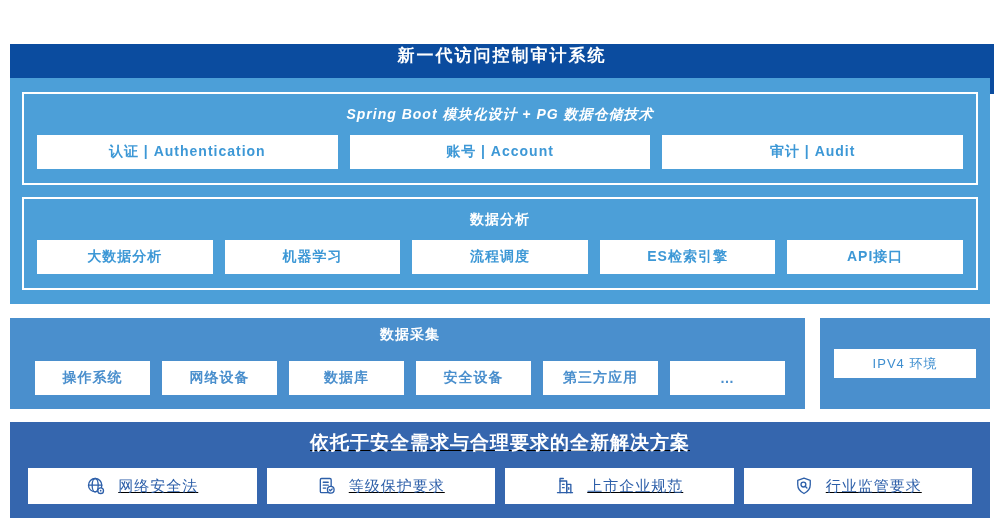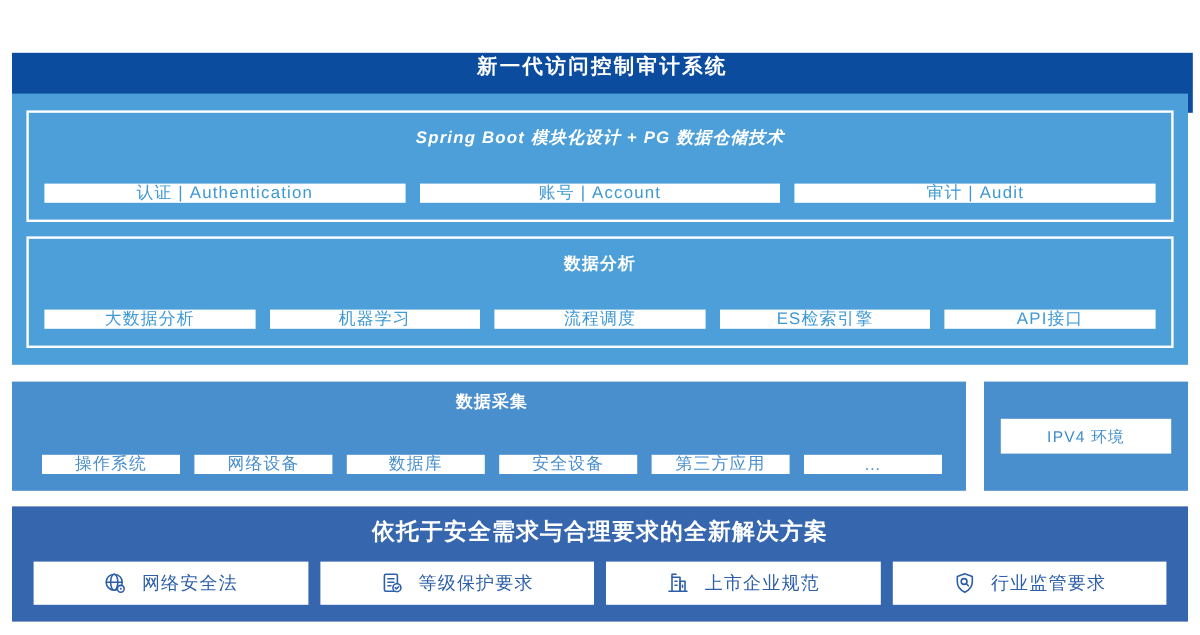--- a/index.html
+++ b/index.html
@@ -35,23 +35,23 @@
     padding: 6px 13px 14px 13px;
     display: flex; flex-direction: column; justify-content: space-between;
   }
   .group-title {
     color: #ffffff; font-size: 14px; font-weight: bold;
     text-align: center; padding-top: 6px; letter-spacing: 1px;
   }
   .group-title.italic { font-style: italic; }
   .box-row { display: flex; gap: 12px; }
   .white-box {
-    background: #ffffff; flex: 1; height: 16px;
+    background: #ffffff; flex: 1; height: 34px;
     display: flex; align-items: center; justify-content: center;
-    color: #3d98d6; font-size: 14px; letter-spacing: 1px;
+    color: #3d98d6; font-size: 14px; letter-spacing: 1px; font-weight: bold;
   }
 
   
   .collection {
     left: 10px; top: 318px; width: 795px; height: 91px;
     background: #4a8fcd;
     padding: 6px 20px 14px 25px;
     display: flex; flex-direction: column; justify-content: space-between;
   }
   .collection .group-title { padding-top: 2px; }
@@ -68,21 +68,21 @@
     background: #ffffff; width: 142px; height: 29px;
     display: flex; align-items: center; justify-content: center;
     color: #3e8ecf; font-size: 13px; letter-spacing: 1px;
   }
 
   
   .solution {
     left: 10px; top: 422px; width: 980px; height: 96px;
     background: #3566ae;
     padding: 8px 18px 14px 18px;
-    display: flex; flex-direction: column; justify-content: space-between;
+    display: flex; flex-direction: column; justify-content: space-between; text-decoration: underline;
   }
   .solution-title {
     color: #ffffff; font-size: 19px; font-weight: bold;
     text-align: center; letter-spacing: 1px;
   }
   .solution-row { display: flex; gap: 10px; }
   .solution-box {
     background: #ffffff; flex: 1; height: 36px;
     display: flex; align-items: center; justify-content: center; gap: 12px;
     color: #2d5fa9; font-size: 15px; letter-spacing: 1px;

